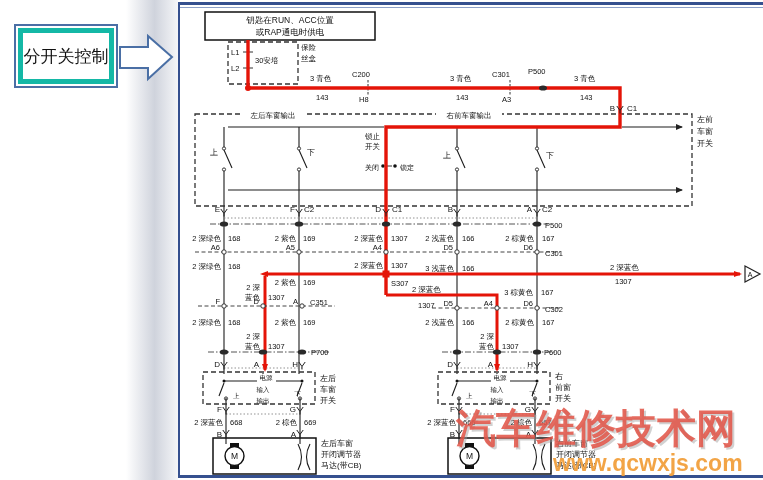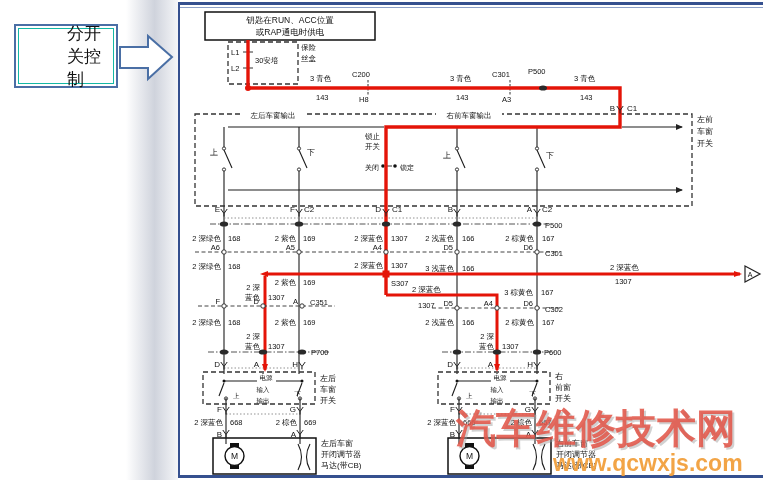--- a/index.html
+++ b/index.html
@@ -7,23 +7,23 @@
          font-family:"Liberation Sans","DejaVu Sans",sans-serif;}
   
   .side-band{position:absolute;left:126px;top:0;width:52px;height:480px;
     background:linear-gradient(to right,rgba(190,196,210,0),rgba(168,175,192,.55) 55%,rgba(190,196,210,.15));}
   
   .bd{position:absolute;background:#35508f;}
   .bd-top2{position:absolute;background:#8ca0c8;}
   
   .callout{position:absolute;left:14px;top:24px;width:104px;height:64px;
     border:2px solid #4a6fa5;background:#fff;box-sizing:border-box;}
-  .callout-inner{position:absolute;inset:2px;border:1px solid #14b8a6;
+  .callout-inner{position:absolute;inset:2px;border:5px solid #14b8a6;
     display:flex;align-items:center;justify-content:center;
-    font-family:"Liberation Serif","DejaVu Serif",serif;font-size:17px;color:#111;padding-left:48px;}
+    font-family:"Liberation Serif","DejaVu Serif",serif;font-size:17px;color:#111;}
   svg{position:absolute;left:0;top:0;}
   
   text{fill:#111;font-family:"Liberation Sans","DejaVu Sans",sans-serif;}
   .t7{font-size:7px;}  .t75{font-size:7.5px;} .t8{font-size:8px;} .t85{font-size:8.5px;}
   .t65{font-size:6.5px;}
   .mid{text-anchor:middle;} .end{text-anchor:end;}
   .w{stroke:#1c1c1c;stroke-width:1.1;fill:none;}
   .wthin{stroke:#333;stroke-width:1;fill:none;}
   .dashbox{stroke:#333;stroke-width:1.3;fill:none;stroke-dasharray:5 3;}
   .solidbox{stroke:#111;stroke-width:1.5;fill:none;}

